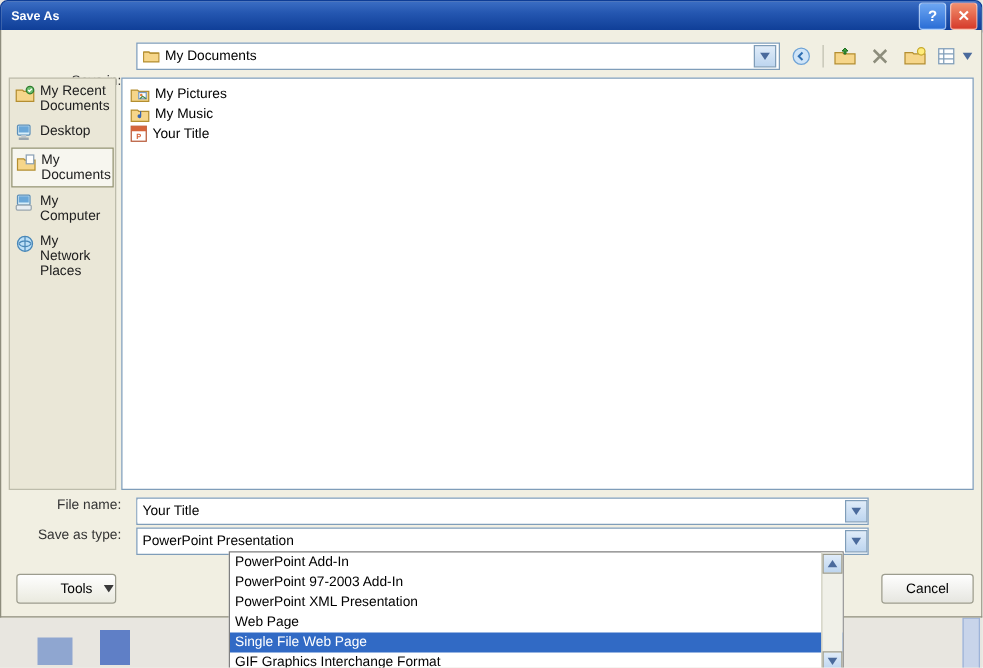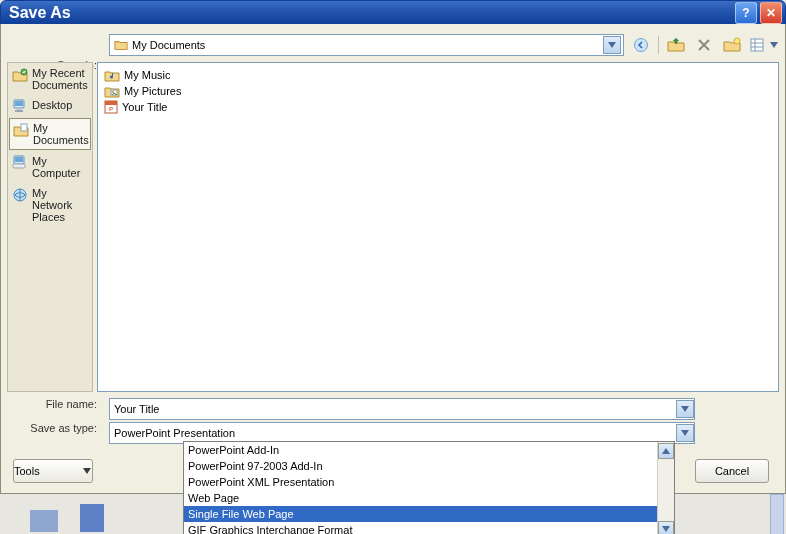--- a/index.html
+++ b/index.html
@@ -1,19 +1,19 @@
 <!DOCTYPE html>
 <html><head>
 <meta charset="utf-8">
 <style>
 html,body{margin:0;padding:0;font-family:Tahoma,Arial,sans-serif;font-size:11px;background:#e8e6e0;}
 .app{width:786px;height:534px;position:relative;background:#e8e6e0;}
 
 .titlebar{height:24px;background:linear-gradient(#3b6ec4,#2456b0 40%,#0e3d96);display:flex;align-items:center;border:1px solid #0e3d96;border-radius:6px 6px 0 0;}
-.titlebar .title{color:#fff;font-weight:bold;font-size:16px;padding-left:8px;flex:1;}
+.titlebar .title{color:#fff;font-weight:bold;font-size:10px;padding-left:8px;flex:1;}
 .titlebar .tbtn{width:20px;height:20px;margin-right:3px;border-radius:3px;display:flex;align-items:center;justify-content:center;font-size:12px;font-weight:bold;color:#fff;border:1px solid rgba(255,255,255,.5);}
 .tbtn.help{background:linear-gradient(#6da6f2,#2a6dd5);}
 .tbtn.close{background:linear-gradient(#f28f6d,#d53a2a);}
 
 .dialog{position:absolute;left:0;right:0;top:24px;bottom:40px;background:#f1efe2;border-left:1px solid #8e8d7d;border-right:1px solid #8e8d7d;border-bottom:1px solid #8e8d7d;padding:10px 6px 6px 6px;box-sizing:border-box;}
 
 .toprow{display:flex;align-items:center;gap:6px;height:22px;margin-bottom:6px;}
 .toprow .lbl{width:90px;text-align:right;padding-right:6px;color:#333;margin-top:40px;}
 .savein-combo{flex:1;height:20px;background:#fff;border:1px solid #7f9db9;display:flex;align-items:center;padding:0 2px 0 4px;}
 .savein-combo .foldicon{width:14px;height:12px;margin-right:4px;}
@@ -33,23 +33,23 @@
 .filerow .fname{color:#000;}
 
 .bottom{margin-top:6px;}
 .brow{display:flex;align-items:flex-start;gap:6px;height:24px;}
 .brow .lbl{width:90px;text-align:right;padding-right:6px;color:#333;white-space:nowrap;}
 .combo{flex:1;height:20px;background:#fff;border:1px solid #7f9db9;display:flex;align-items:center;}
 .combo input{flex:1;border:0;outline:0;font:inherit;padding:0 4px;height:18px;}
 .combo .seltext{flex:1;padding-left:4px;}
 .btn{width:72px;height:22px;background:linear-gradient(#fefefe,#e6e6e0);border:1px solid #9c9c8e;border-radius:3px;display:flex;align-items:center;justify-content:center;}
 
-.toolsbtn{position:absolute;left:12px;bottom:10px;width:78px;height:22px;background:linear-gradient(#fefefe,#eaeadf);border:1px solid #9c9c8e;border-radius:3px;display:flex;align-items:center;justify-content:space-between;gap:8px;}
+.toolsbtn{position:absolute;left:12px;bottom:10px;width:78px;height:22px;background:linear-gradient(#fefefe,#eaeadf);border:1px solid #9c9c8e;border-radius:3px;display:flex;align-items:center;justify-content:flex-end;gap:8px;}
 .toolsbtn .dd{width:10px;display:flex;justify-content:center;}
-.cancelbtn{position:absolute;right:16px;bottom:10px;}
+.cancelbtn{position:absolute;right:6px;bottom:10px;}
 
 .typedd{position:absolute;left:183px;top:441px;width:490px;background:#fff;border:1px solid #7f7f7f;z-index:10;font-size:11px;}
 .typedd .opt{padding:1px 4px;height:14px;line-height:14px;white-space:nowrap;overflow:hidden;}
 .typedd .opt.sel{background:#316ac5;color:#fff;}
 .typedd .scroll{position:absolute;right:0;top:0;bottom:0;width:16px;background:#f0f0e8;border-left:1px solid #d0d0c0;display:flex;flex-direction:column;justify-content:space-between;align-items:center;}
 .typedd .sbtn{width:14px;height:14px;background:linear-gradient(#e0ecf9,#bdd5ef);border:1px solid #9c9c8e;display:flex;align-items:center;justify-content:center;margin:1px;}
 
 svg{display:block;}
 
 .bgstrip{position:absolute;left:0;right:0;bottom:0;height:40px;background:#e8e6e0;}
@@ -178,35 +178,35 @@
               </svg>
             </span>
             <span class="plabel">My Network Places</span>
           </div>
         </div>
       <div class="filearea" id="filelist">
           <div class="filerow">
             <span>
               <svg width="16" height="14" viewBox="0 0 16 14">
                 <path d="M1 4h5l1 1h8v8H1z" fill="#f6d68a" stroke="#b48e30"></path>
-                <path d="M9 5v4a1.5 1.5 0 11-1-1.4V5z" fill="#3464b4"></path>
-              </svg>
-            </span>
-            <span class="fname">My Music</span>
-          </div>
-          <div class="filerow">
-            <span>
-              <svg width="16" height="14" viewBox="0 0 16 14">
-                <path d="M1 4h5l1 1h8v8H1z" fill="#f6d68a" stroke="#b48e30"></path>
                 <rect x="7" y="6" width="6" height="5" fill="#fff" stroke="#7a9cc2"></rect>
                 <circle cx="9" cy="8" r="1" fill="#e07a3a"></circle>
                 <path d="M8 11l2-2 3 2" stroke="#4a8a4a" fill="none"></path>
               </svg>
             </span>
             <span class="fname">My Pictures</span>
+          </div>
+          <div class="filerow">
+            <span>
+              <svg width="16" height="14" viewBox="0 0 16 14">
+                <path d="M1 4h5l1 1h8v8H1z" fill="#f6d68a" stroke="#b48e30"></path>
+                <path d="M9 5v4a1.5 1.5 0 11-1-1.4V5z" fill="#3464b4"></path>
+              </svg>
+            </span>
+            <span class="fname">My Music</span>
           </div>
           <div class="filerow">
             <span>
               <svg width="14" height="14" viewBox="0 0 14 14">
                 <rect x="1" y="1" width="12" height="12" fill="#fff" stroke="#b85a3a"></rect>
                 <rect x="1" y="1" width="12" height="4" fill="#d6643a"></rect>
                 <text x="7" y="11" font-size="6" text-anchor="middle" fill="#d6643a" font-weight="bold">P</text>
               </svg>
             </span>
             <span class="fname">Your Title</span>

